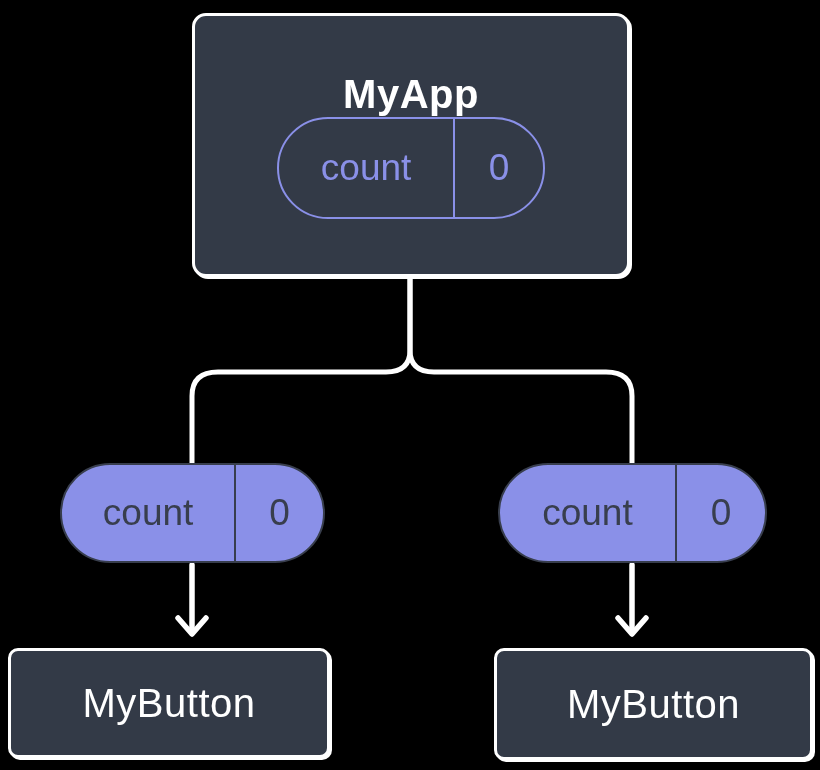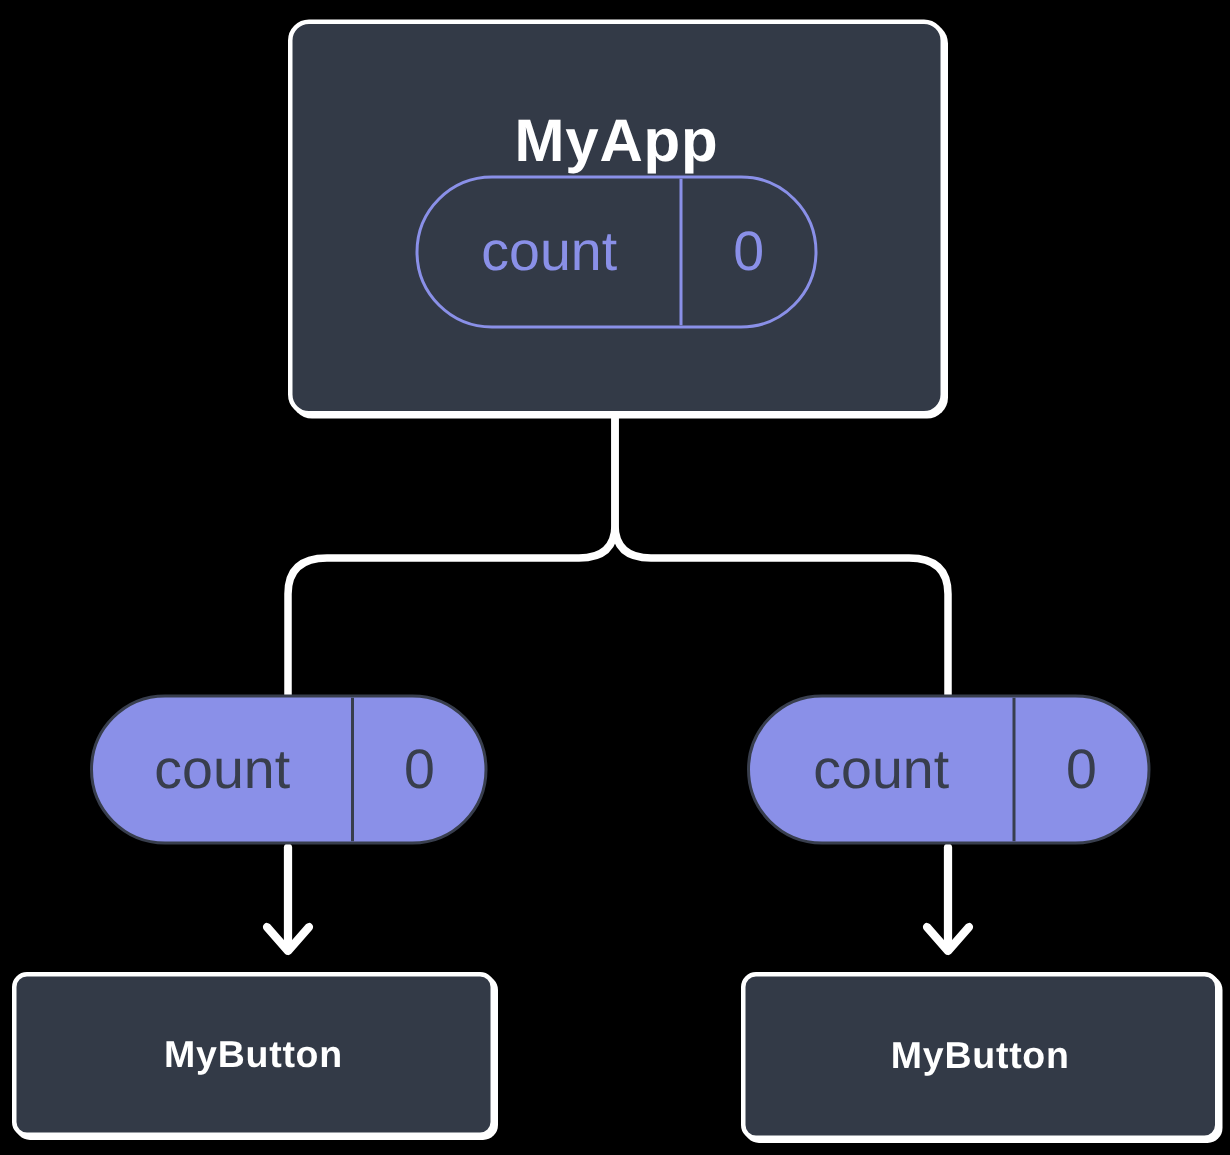--- a/index.html
+++ b/index.html
@@ -50,22 +50,22 @@
   }
   .node-leaf-left {
     left: 8px; top: 648px;
     width: 322px; height: 110px;
   }
   .node-leaf-right {
     left: 494px; top: 648px;
     width: 319px; height: 112px;
   }
   .leaf-label {
-    font-size: 25px;
-    font-weight: 700;
+    font-size: 40px;
+    font-weight: 400;
     letter-spacing: 0.5px;
     color: #FFFFFF;
   }
   
   .pill {
     box-sizing: border-box;
     display: flex;
     align-items: stretch;
     border-radius: 60px;
     overflow: hidden;

